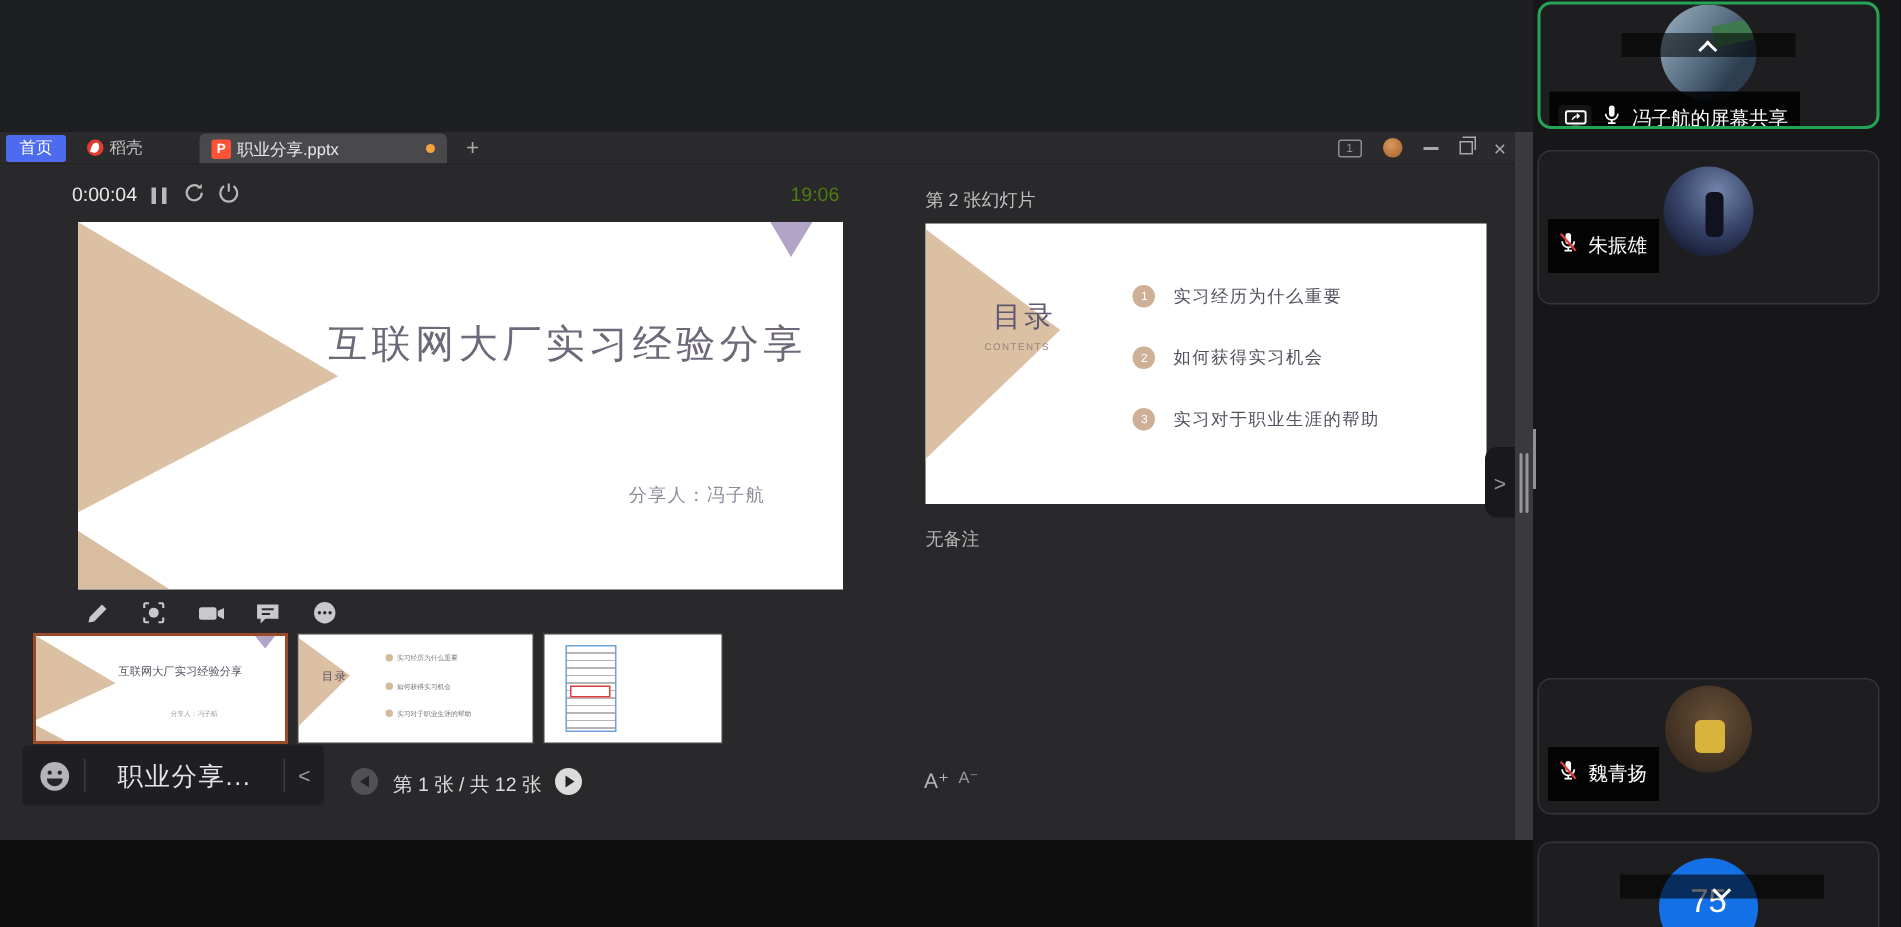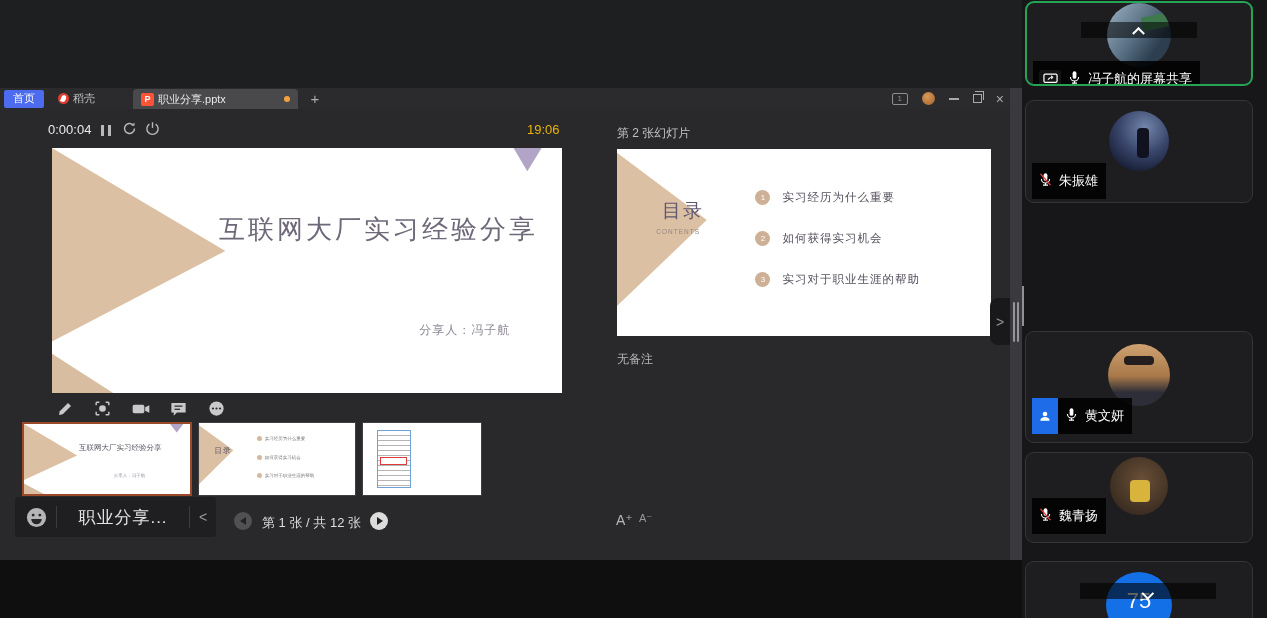--- a/index.html
+++ b/index.html
@@ -25,21 +25,21 @@
   .titlebar-avatar { width:13px; height:13px; border-radius:50%; background:radial-gradient(circle at 40% 35%,#d89a5c,#a45f28); }
   .icon-min { width:10px; height:2px; background:#a9a9ab; }
   .icon-restore { position:relative; width:9px; height:9px; border:1px solid #a9a9ab; }
   .icon-restore::before { content:""; position:absolute; left:1px; top:-4px; width:8px; height:8px; border-top:1px solid #a9a9ab; border-right:1px solid #a9a9ab; }
   .icon-close { color:#a9a9ab; font-size:14px; line-height:1; }
 
   .doc-area { position:absolute; left:0; top:109px; width:1010px; height:451px; background:#29292b; }
 
   
   .elapsed { position:absolute; left:48px; top:122px; color:#eaeaec; font-size:13px; }
-  .clock   { position:absolute; left:527px; top:122px; color:#eab308; font-size:13px; }
+  .clock   { position:absolute; left:527px; top:122px; color:#4d7c0f; font-size:13px; }
   .ctl { position:absolute; top:123px; width:16px; height:15px; display:flex; align-items:center; justify-content:center; }
   .pause-bars { display:flex; gap:4px; }
   .pause-bars i { width:3px; height:11px; background:#b9b9bb; }
 
   .main-slide { position:absolute; left:52px; top:148px; width:510px; height:245px; background:#fff; overflow:hidden; }
   .tri { position:absolute; inset:0; }
   .tri-big    { background:#dcc0a4; clip-path:polygon(0% 0%, 34% 42%, 0% 79%); }
   .tri-small  { background:#d9bda0; clip-path:polygon(0% 84%, 12% 100%, 0% 100%); }
   .tri-purple { background:#b1a4c6; clip-path:polygon(90.5% 0%, 96% 0%, 93.2% 9.5%); }
   .slide-title { position:absolute; left:30%; width:68%; top:26%; text-align:center; font-size:26px; letter-spacing:3px; color:#6e6879; }
@@ -132,21 +132,21 @@
   .chev { width:9px; height:9px; border-style:solid; border-color:#fff; }
   .chev-up   { border-width:2px 2px 0 0; transform:rotate(-45deg) translate(-2px,2px); }
   .chev-down { border-width:2px 2px 0 0; transform:rotate(135deg) translate(2px,-1px); }
   .plabel { position:absolute; left:6px; display:flex; align-items:stretch; height:36px; z-index:3; }
   .plabel-main { background:rgba(0,0,0,.85); display:flex; align-items:center; gap:6px; padding:0 8px 0 6px; }
   .pname { color:#fff; font-size:13px; white-space:nowrap; }
   .pbadge { width:26px; display:flex; align-items:center; justify-content:center; }
   .badge-orange { background:#f0831e; }
   .badge-blue   { background:#1f6ce8; }
   .share-chip { width:22px; height:19px; background:#141414; border-radius:3px; display:flex; align-items:center; justify-content:center; }
-  .lab1 { top:58px; } .lab2 { bottom:3px;justify-content:center; } .lab3 { bottom:6px; } .lab4 { bottom:8px; } .lab5 { bottom:8px; }
+  .lab1 { top:58px; } .lab2 { bottom:20px;justify-content:center; } .lab3 { bottom:6px; } .lab4 { bottom:8px; } .lab5 { bottom:8px; }
 </style>
 </head>
 <body>
 
 <svg width="0" height="0" style="position:absolute">
   <defs>
     <g id="mic-on">
       <rect x="9" y="2" width="6" height="12" rx="3" fill="#fff"></rect>
       <path d="M5.5 11a6.5 6.5 0 0 0 13 0" fill="none" stroke="#fff" stroke-width="1.8"></path>
       <line x1="12" y1="17.5" x2="12" y2="21" stroke="#fff" stroke-width="1.8"></line>
@@ -374,39 +374,20 @@
             <svg width="15" height="15" viewBox="0 0 24 24">
                 <use href="#mic-muted"></use>
               </svg>
           </span>
           <span class="pname">朱振雄</span>
         </div>
       </div>
     </div>
 
 
-    <div class="ptile ptile4">
-      <div class="pavatar av4"></div>
-      <div class="plabel lab4">
-        <div class="pbadge badge-blue">
-          <svg width="14" height="14" viewBox="0 0 24 24">
-              <circle cx="12" cy="8.5" r="4" fill="#fff"></circle>
-              <path d="M4 20c0-4.2 3.8-6.2 8-6.2s8 2 8 6.2z" fill="#fff"></path>
-            </svg>
-        </div>
-        <div class="plabel-main">
-          <span>
-            <svg width="15" height="15" viewBox="0 0 24 24">
-                <use href="#mic-on"></use>
-              </svg>
-          </span>
-          <span class="pname">黄文妍</span>
-        </div>
-      </div>
-    </div>
 
     <div class="ptile ptile5">
       <div class="pavatar av5"></div>
       <div class="plabel lab5">
         <div class="plabel-main">
           <span>
             <svg width="15" height="15" viewBox="0 0 24 24">
                 <use href="#mic-muted"></use>
               </svg>
           </span>

